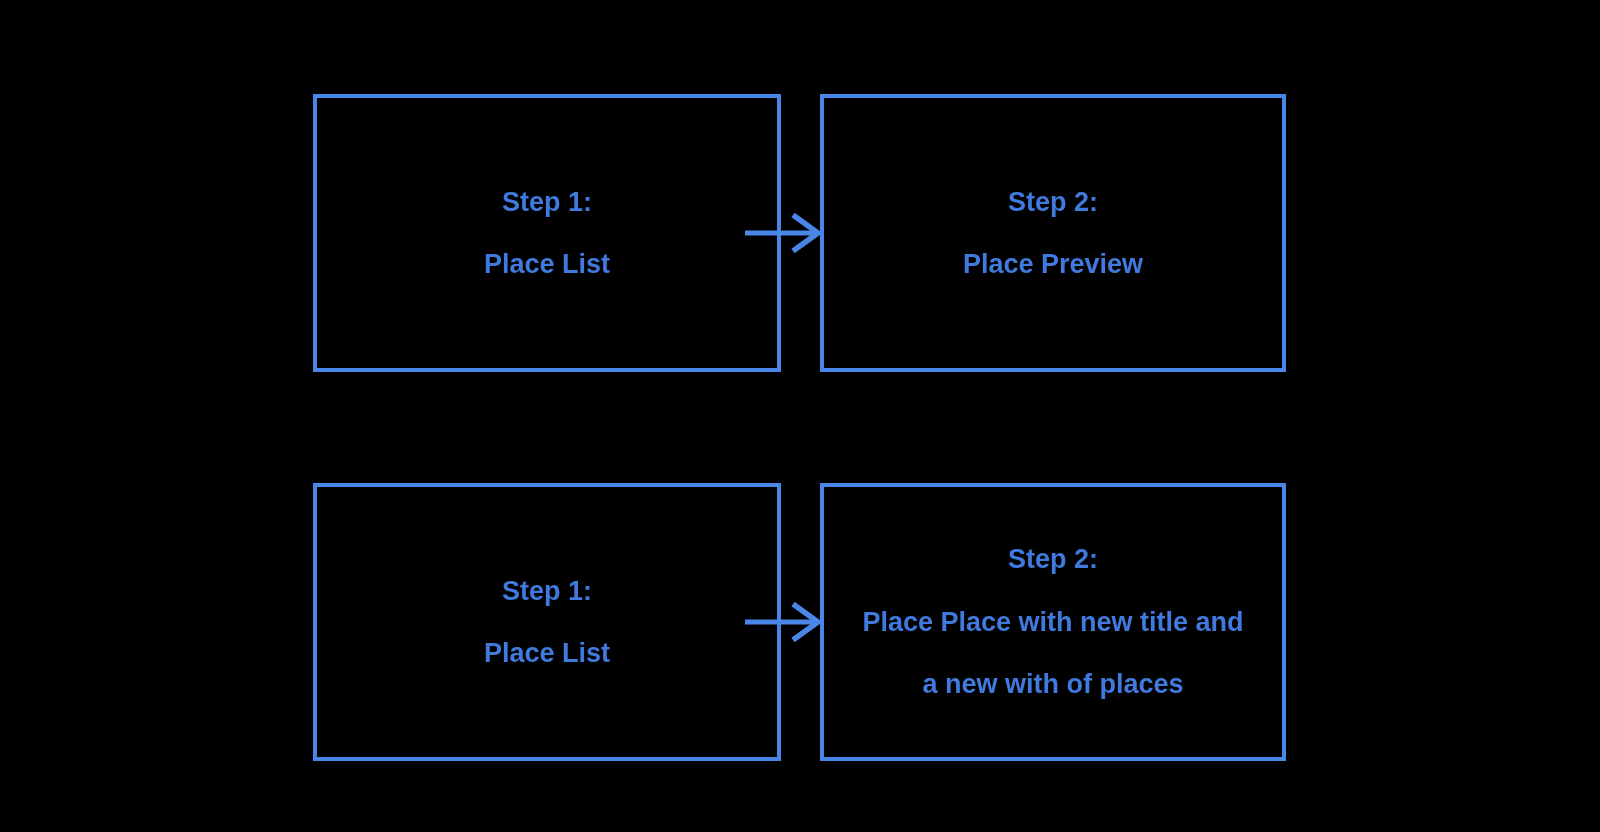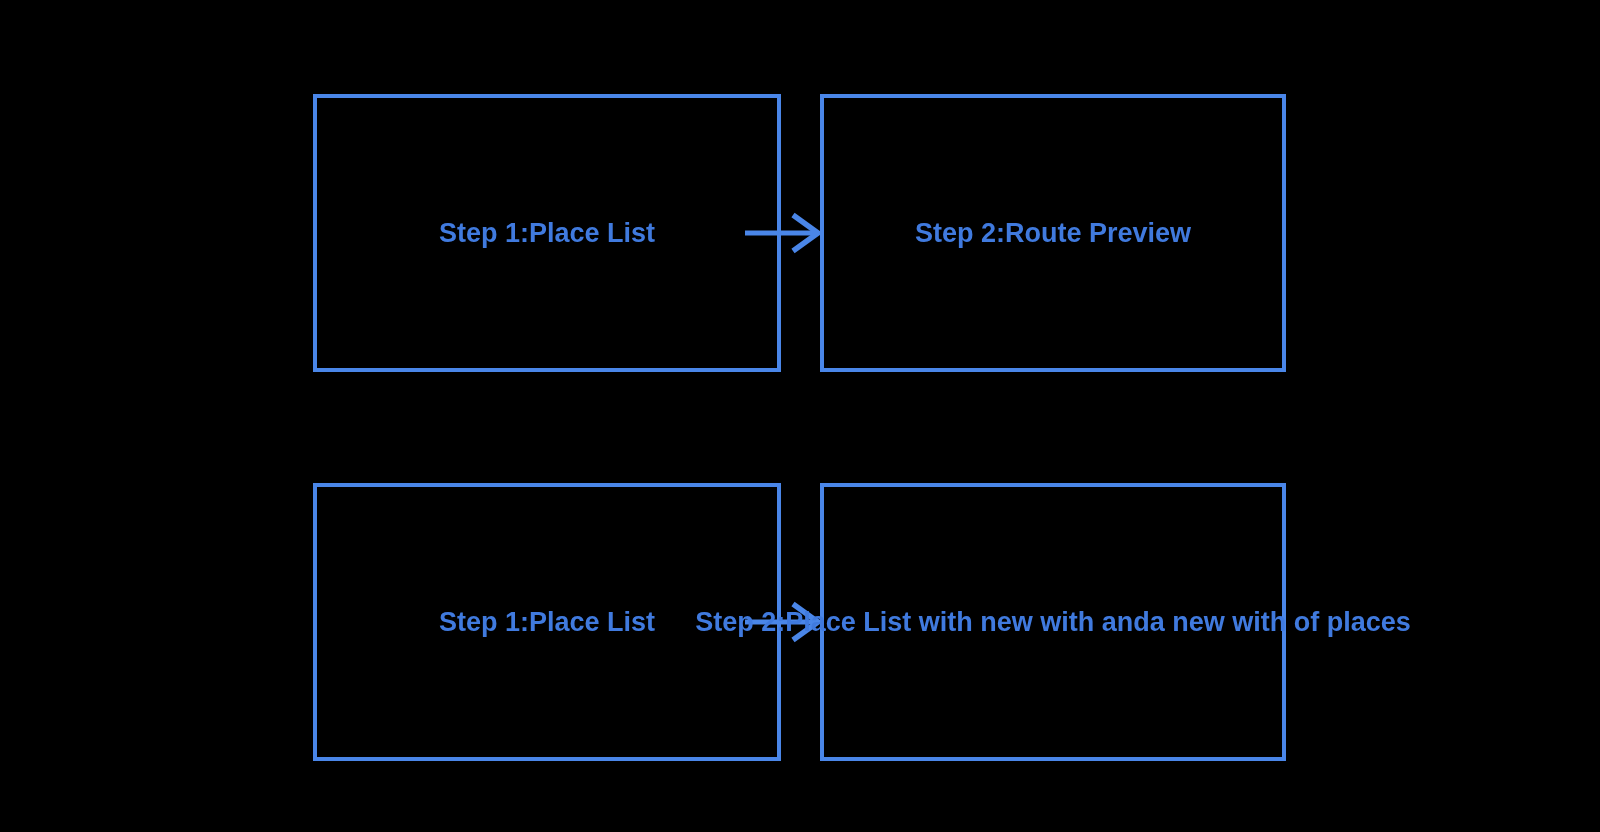--- a/index.html
+++ b/index.html
@@ -16,24 +16,25 @@
     width: 1600px;
     height: 832px;
     background: var(--bg, #000000);
   }
   .flow-box {
     position: absolute;
     box-sizing: border-box;
     border: 4px solid var(--accent, #4a86e8);
     background: transparent;
     display: flex;
-    flex-direction: row;
+    flex-direction: column;
     align-items: center;
     justify-content: center;
     text-align: center;
+    gap: 28px;
   }
   .box-r1-left  { left: 313px; top: 94px;  width: 468px; height: 278px; }
   .box-r1-right { left: 820px; top: 94px;  width: 466px; height: 278px; }
   .box-r2-left  { left: 313px; top: 483px; width: 468px; height: 278px; }
   .box-r2-right { left: 820px; top: 483px; width: 466px; height: 278px; }
   .box-line {
     color: var(--text, #407ade);
     font-size: 27px;
     line-height: 34.5px;
     font-weight: 600;
@@ -58,32 +59,32 @@
     <div class="box-line">Place List</div>
   </div>
 
   <svg class="flow-arrow arrow-r1" viewBox="0 0 78 44">
     <line x1="1" y1="22" x2="73" y2="22" stroke="currentColor" stroke-width="5"></line>
     <polyline points="49,4 74,22 49,40" fill="none" stroke="currentColor" stroke-width="5.5"></polyline>
   </svg>
 
   <div class="flow-box box-r1-right">
     <div class="box-line">Step 2:</div>
-    <div class="box-line">Route Preview</div>
+    <div class="box-line">Place Preview</div>
   </div>
 
   <div class="flow-box box-r2-left">
     <div class="box-line">Step 1:</div>
     <div class="box-line">Place List</div>
   </div>
 
   <svg class="flow-arrow arrow-r2" viewBox="0 0 78 44">
     <line x1="1" y1="22" x2="73" y2="22" stroke="currentColor" stroke-width="5"></line>
     <polyline points="49,4 74,22 49,40" fill="none" stroke="currentColor" stroke-width="5.5"></polyline>
   </svg>
 
   <div class="flow-box box-r2-right">
     <div class="box-line">Step 2:</div>
-    <div class="box-line">Place List with new with and</div>
+    <div class="box-line">Place Place with new title and</div>
     <div class="box-line">a new with of places</div>
   </div>
 
 </div>
 
 </body></html>

